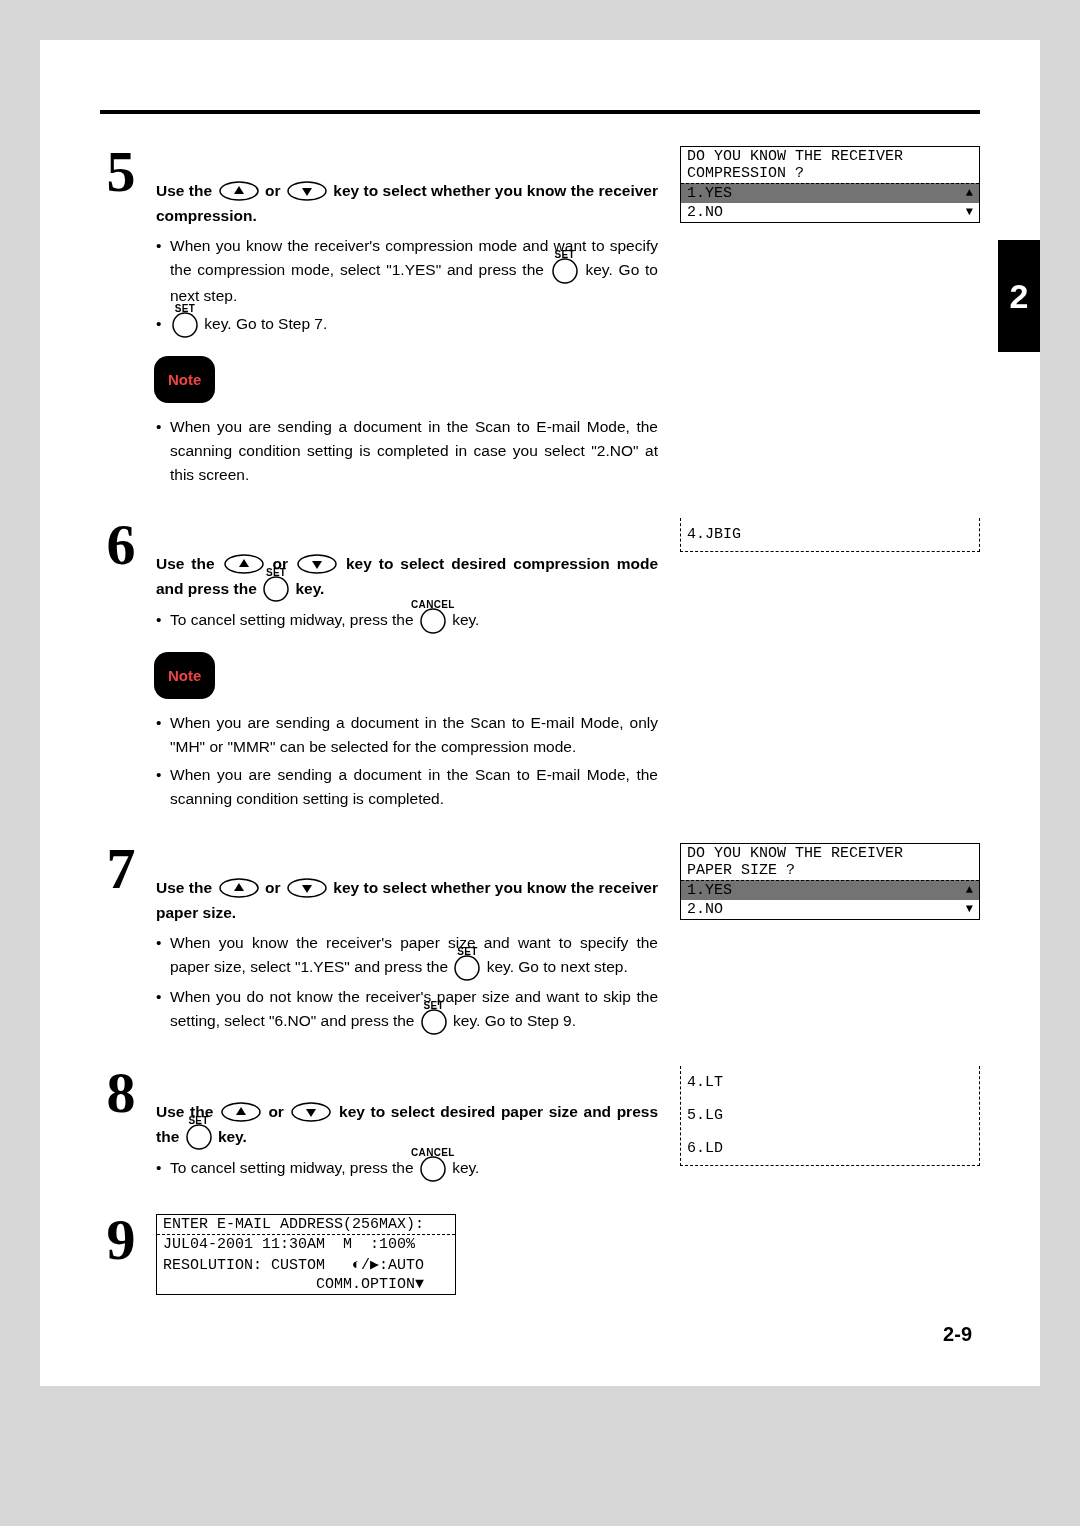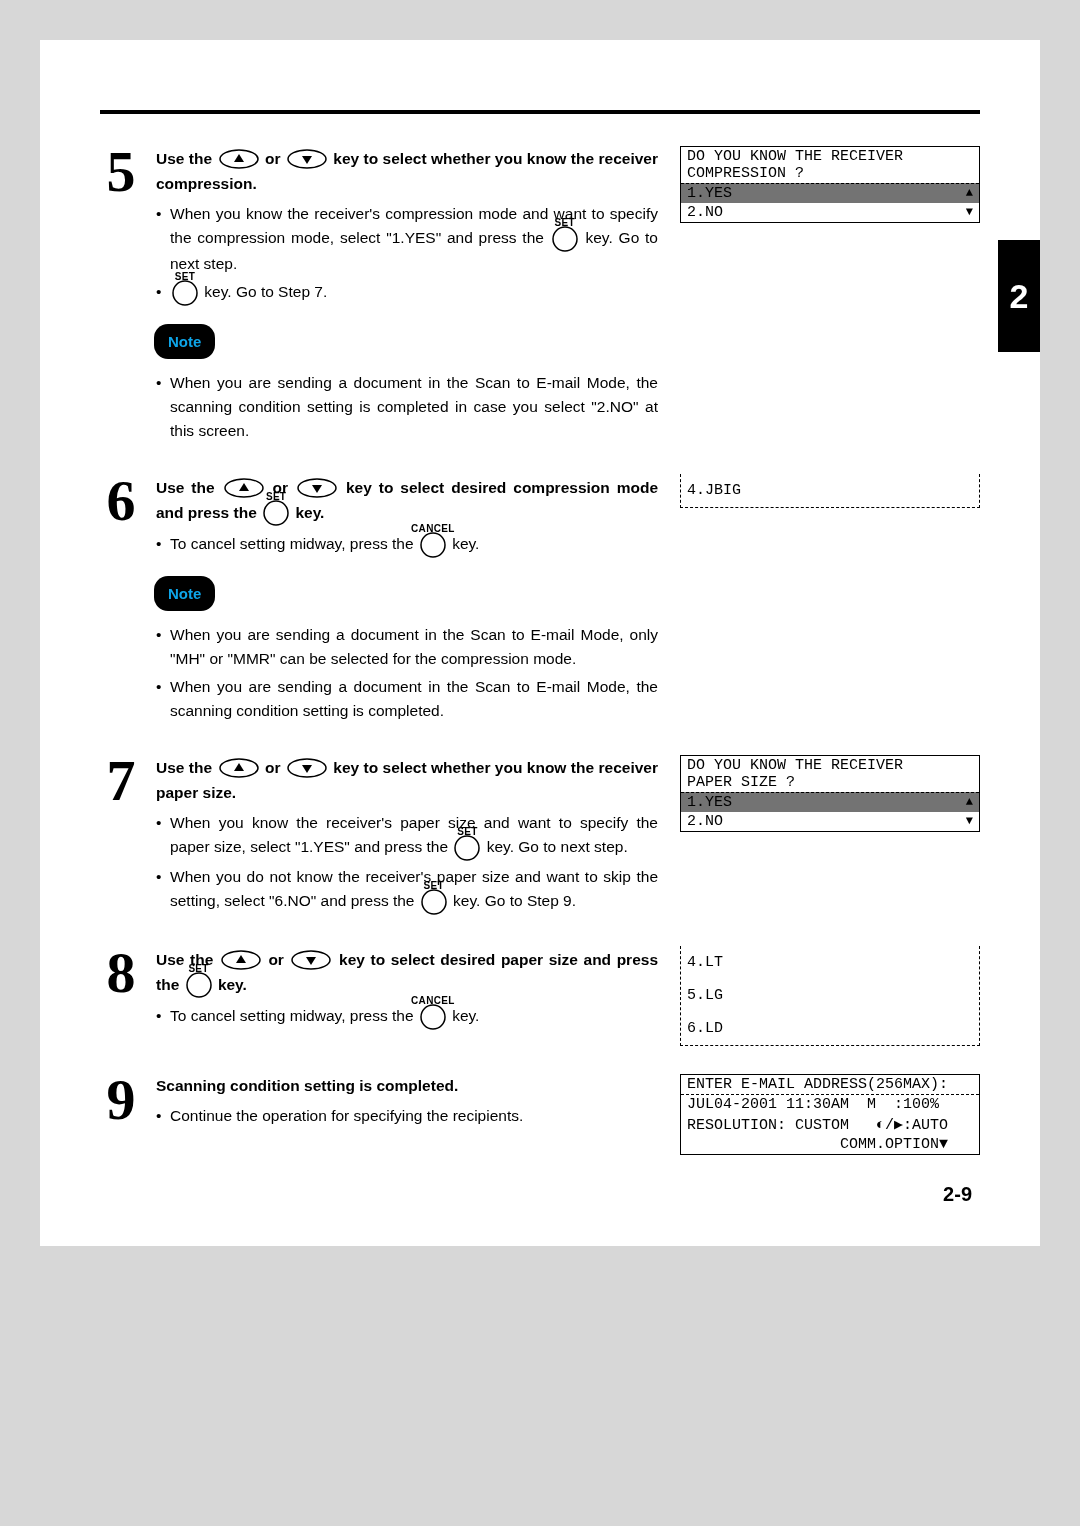--- a/index.html
+++ b/index.html
@@ -40,33 +40,33 @@
   .step { display: flex; gap: 14px; margin-bottom: 28px; }
   .stepnum {
     font-size: 58px;
     font-weight: 900;
     font-family: "Times New Roman", serif;
     line-height: 0.9;
     min-width: 42px;
     text-align: center;
   }
   .stepbody { flex: 1; display: flex; gap: 22px; }
-  .stepleft { flex: 1; }
+  .stepleft { flex: 1; margin-top: 32px; }
   .stepright { width: 300px; font-family: "Courier New", monospace; font-size: 15px; }
   .title { font-weight: bold; text-align: justify; line-height: 1.55; }
   .bullets { margin-top: 6px; }
   .bullets li { list-style: none; position: relative; padding-left: 14px; text-align: justify; line-height: 1.55; margin-bottom: 4px;}
   .bullets li::before { content: "•"; position: absolute; left: 0; top: 0;}
   .note {
     display: inline-block;
     background: #000;
-    color: #0ea5e9;
+    color: #ef4444;
     font-weight: bold;
     border-radius: 14px;
-    padding: 9px 14px;
+    padding: 15px 14px;
     margin: 14px 0 6px -2px;
     font-size: 15px;
   }
   .key-oval {
     display: inline-block;
     vertical-align: middle;
     position: relative;
     margin: 0 2px;
   }
   .key-oval svg { display:block; }
@@ -305,26 +305,20 @@
           <div class="row">5.LG</div>
           <div class="row">6.LD</div>
         </div>
       </div>
     </div>
   </div>
 
   <div class="step">
     <div class="stepnum">9</div>
     <div class="stepbody">
-      <div class="stepleft">
-        <div class="title">Scanning condition setting is completed.</div>
-        <ul class="bullets">
-          <li>Continue the operation for specifying the recipients.</li>
-        </ul>
-      </div>
       <div class="stepright">
         <div class="lcd">
           <div class="row">ENTER E-MAIL ADDRESS(256MAX):</div>
           <div class="row dashborder-top">JUL04-2001 11:30AM  M  :100%</div>
           <div class="row">RESOLUTION: CUSTOM   ◐/▶:AUTO</div>
           <div class="row">                 COMM.OPTION▼</div>
         </div>
       </div>
     </div>
   </div>

